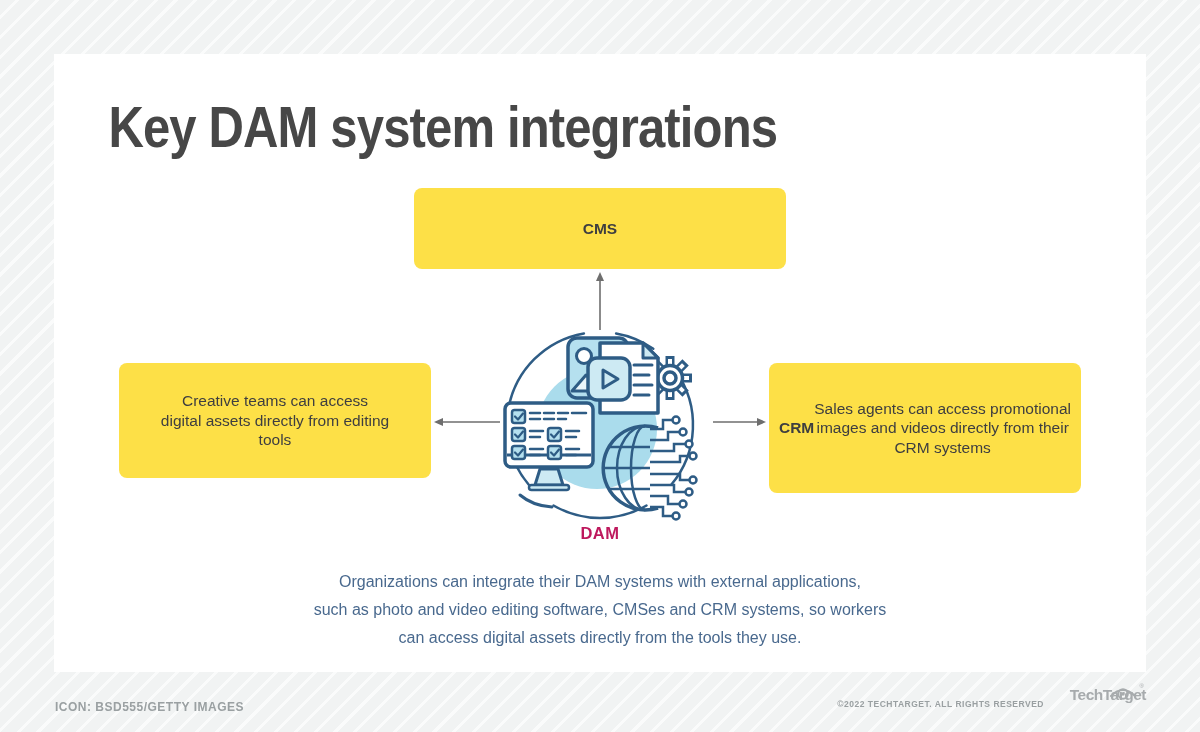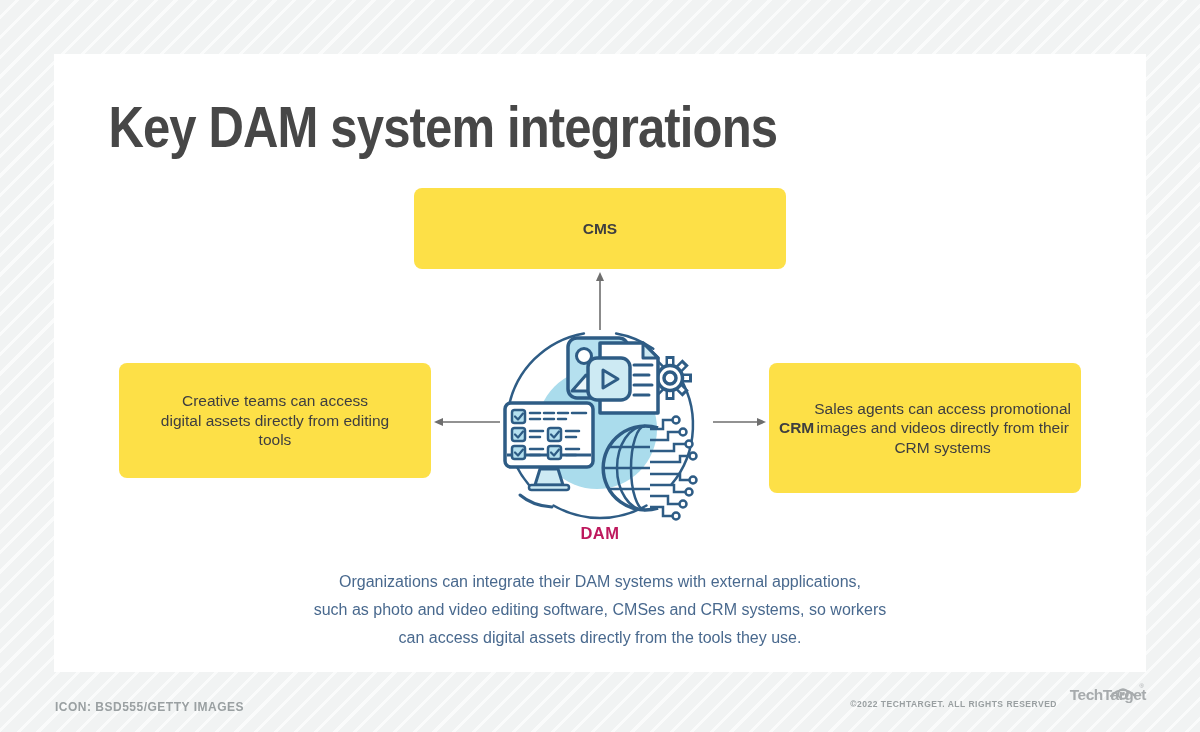--- a/index.html
+++ b/index.html
@@ -26,21 +26,21 @@
   .lines{white-space:pre-line}
   .connectors{position:absolute;left:0;top:0;width:1092px;height:618px;pointer-events:none}
   .dam-icon{position:absolute;left:446px;top:271px;width:200px;height:200px}
   .dam-label{position:absolute;top:470px;left:0;width:100%;text-align:center;
     font-weight:bold;font-size:16.5px;letter-spacing:0.5px;color:#be185d}
   .caption{position:absolute;top:514px;left:0;width:100%;text-align:center;
     font-size:16px;line-height:28px;color:#49698e}
   .footer-credit{position:absolute;left:55px;top:700px;font-size:12px;
     letter-spacing:0.5px;color:#9aa0a2;font-weight:bold}
   .footer-right{position:absolute;right:54px;top:684px;height:32px;
-    display:flex;align-items:flex-end;gap:9px}
+    display:flex;align-items:flex-end;gap:22px}
   .footer-copy{font-size:8.5px;letter-spacing:0.5px;color:#9aa0a2;font-weight:bold;padding-bottom:7px}
   .brand{position:relative;width:80px;height:32px}
   .brand-text{position:absolute;bottom:12px;right:0;font-size:15.5px;font-weight:bold;
     color:#a7abad;letter-spacing:-0.5px}
   .brand-eye{position:absolute;top:0;right:8px}
   .brand-reg{position:absolute;top:-1px;right:2px;font-size:6px;color:#a7abad}
 </style>
 </head>
 <body>
 

